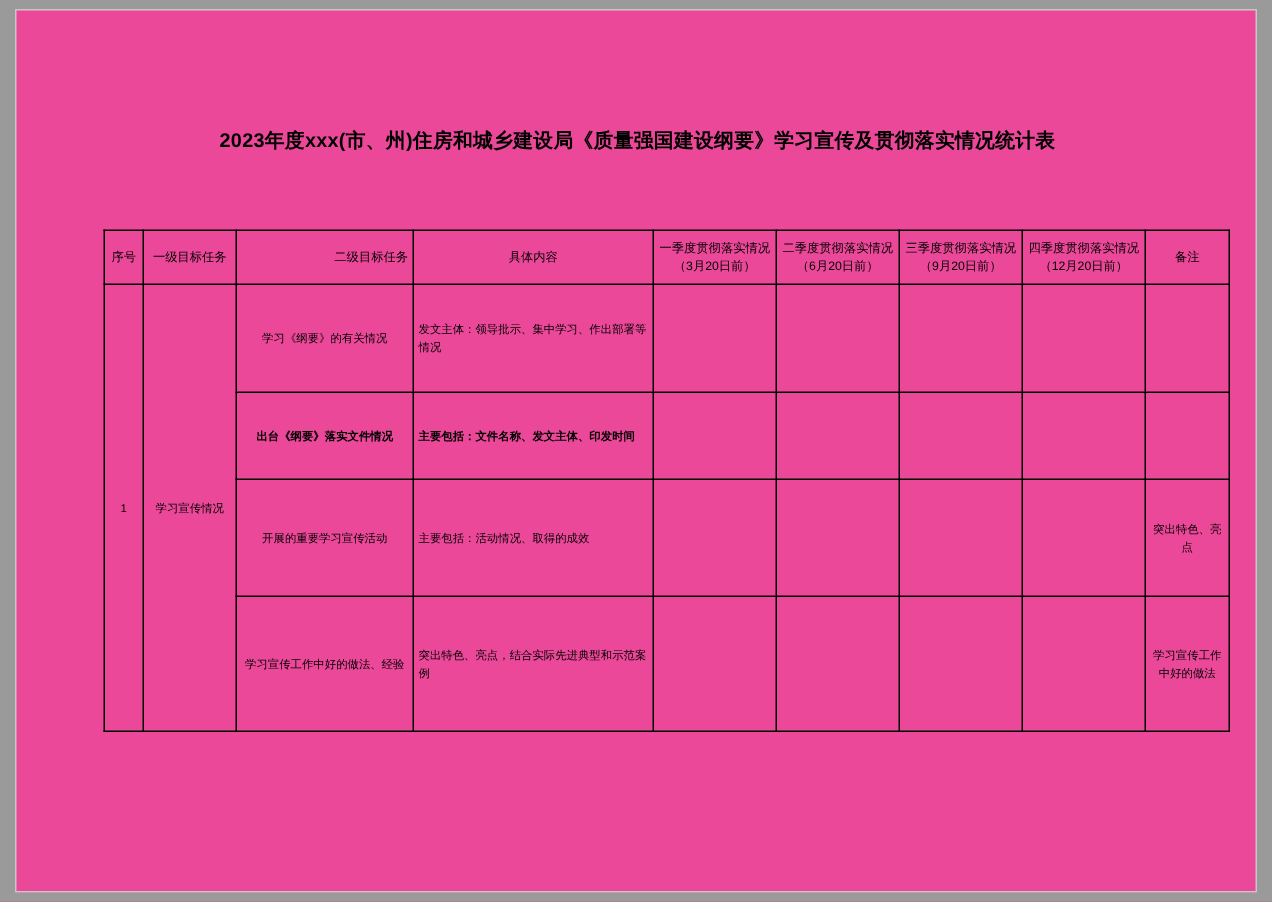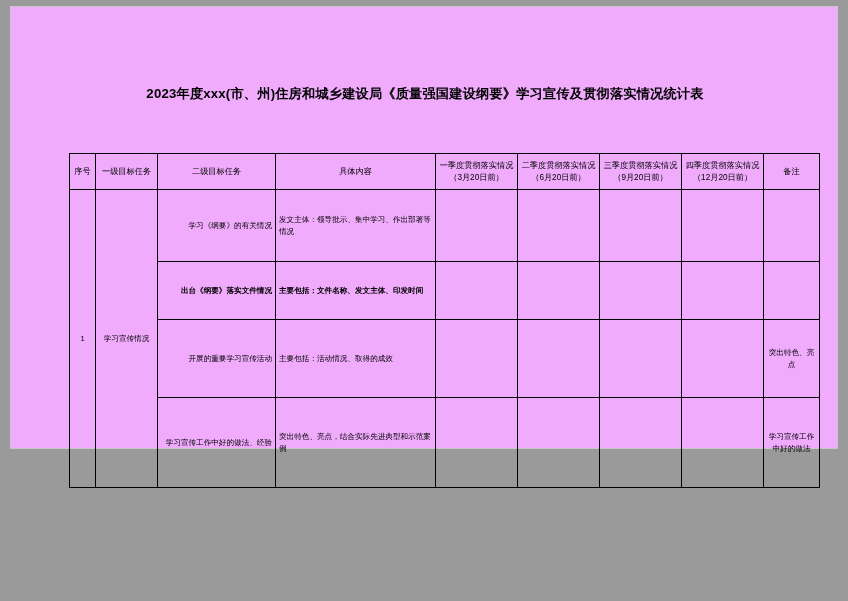--- a/index.html
+++ b/index.html
@@ -11,22 +11,22 @@
     width: 848px;
     height: 601px;
     overflow: hidden;
     font-family: "Liberation Sans", sans-serif;
   }
   .page {
     position: absolute;
     left: 10px;
     top: 6px;
     width: 828px;
-    height: 443px;
-    background: #f0abfc;
+    height: 589px;
+    background: #ec4899;
     box-sizing: border-box;
     border: 1px solid #c8c8c8;
   }
   .doc-title {
     position: absolute;
     left: 0;
     top: 78px;
     width: 828px;
     text-align: center;
     font-size: 13.2px;
@@ -73,21 +73,21 @@
     text-align: center;
     height: 36px;
     line-height: 1.35;
   }
   table.main tbody td {
     font-size: 7.6px;
     line-height: 1.5;
   }
   .c-seq  { width: 26px;  text-align: center; }
   .c-l1   { width: 62px;  text-align: center; }
-  .c-l2   { width: 118px; text-align: right; padding-left: 8px; }
+  .c-l2   { width: 118px; text-align: center; padding-left: 8px; }
   .c-cont { width: 160px; text-align: left; padding-left: 10px; margin-left: 47px; }
   .c-q    { width: 82px;  text-align: center; }
   .c-rem  { width: 56px;  text-align: center; margin-left: 41px; }
 
   .cell-sub {
     color: #3a3a3a;
     font-size: 7.2px;
   }
   .row-a { height: 72px; }
   .row-b { height: 58px; font-weight: bold; }
@@ -101,21 +101,21 @@
 <div class="page">
 
   <div class="doc-title">2023年度xxx(市、州)住房和城乡建设局《质量强国建设纲要》学习宣传及贯彻落实情况统计表</div>
 
 
   <table class="main">
     <thead>
       <tr>
         <th class="c-seq">序号</th>
         <th class="c-l1">一级目标任务</th>
-        <th class="c-l2" style="text-align:center;padding-left:3px;">二级目标任务</th>
+        <th class="c-l2" style="text-align:right;padding-left:3px;">二级目标任务</th>
         <th class="c-cont" style="text-align:center;padding-left:3px;">具体内容</th>
         <th class="c-q">一季度贯彻落实情况（3月20日前）</th>
         <th class="c-q">二季度贯彻落实情况（6月20日前）</th>
         <th class="c-q">三季度贯彻落实情况（9月20日前）</th>
         <th class="c-q">四季度贯彻落实情况（12月20日前）</th>
         <th class="c-rem">备注</th>
       </tr>
     </thead>
     <tbody>
       <tr class="row-a">

